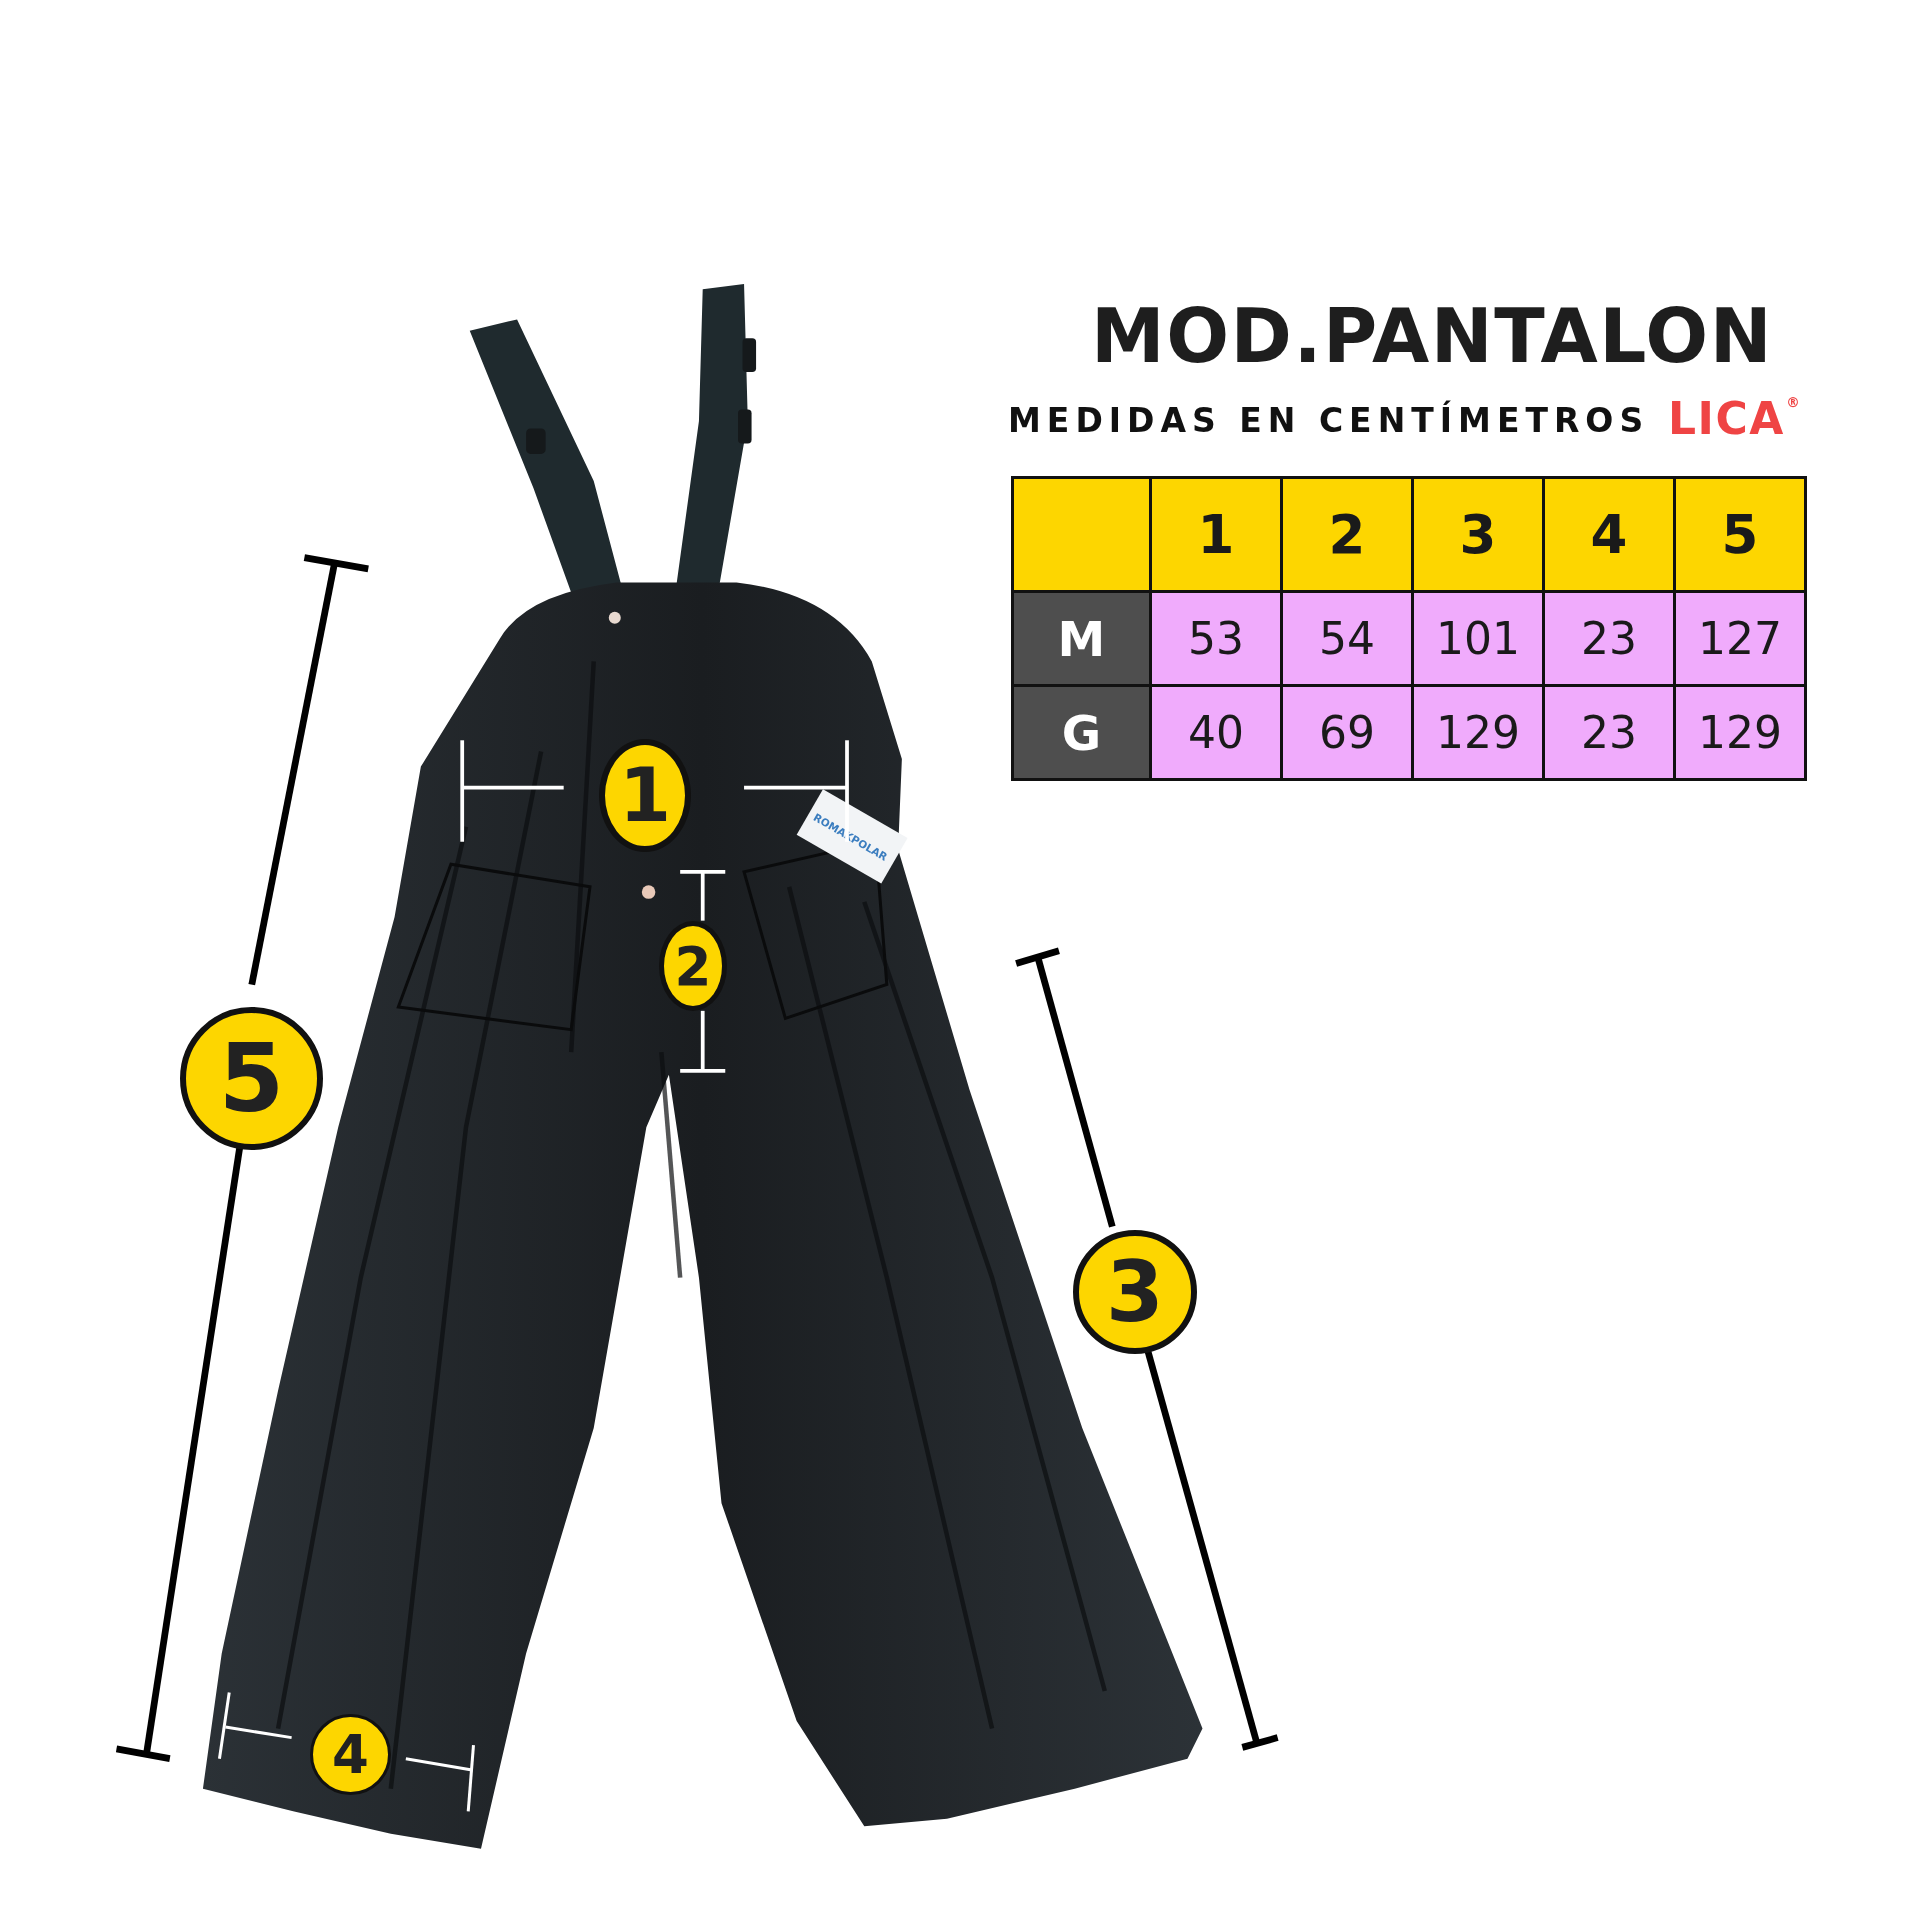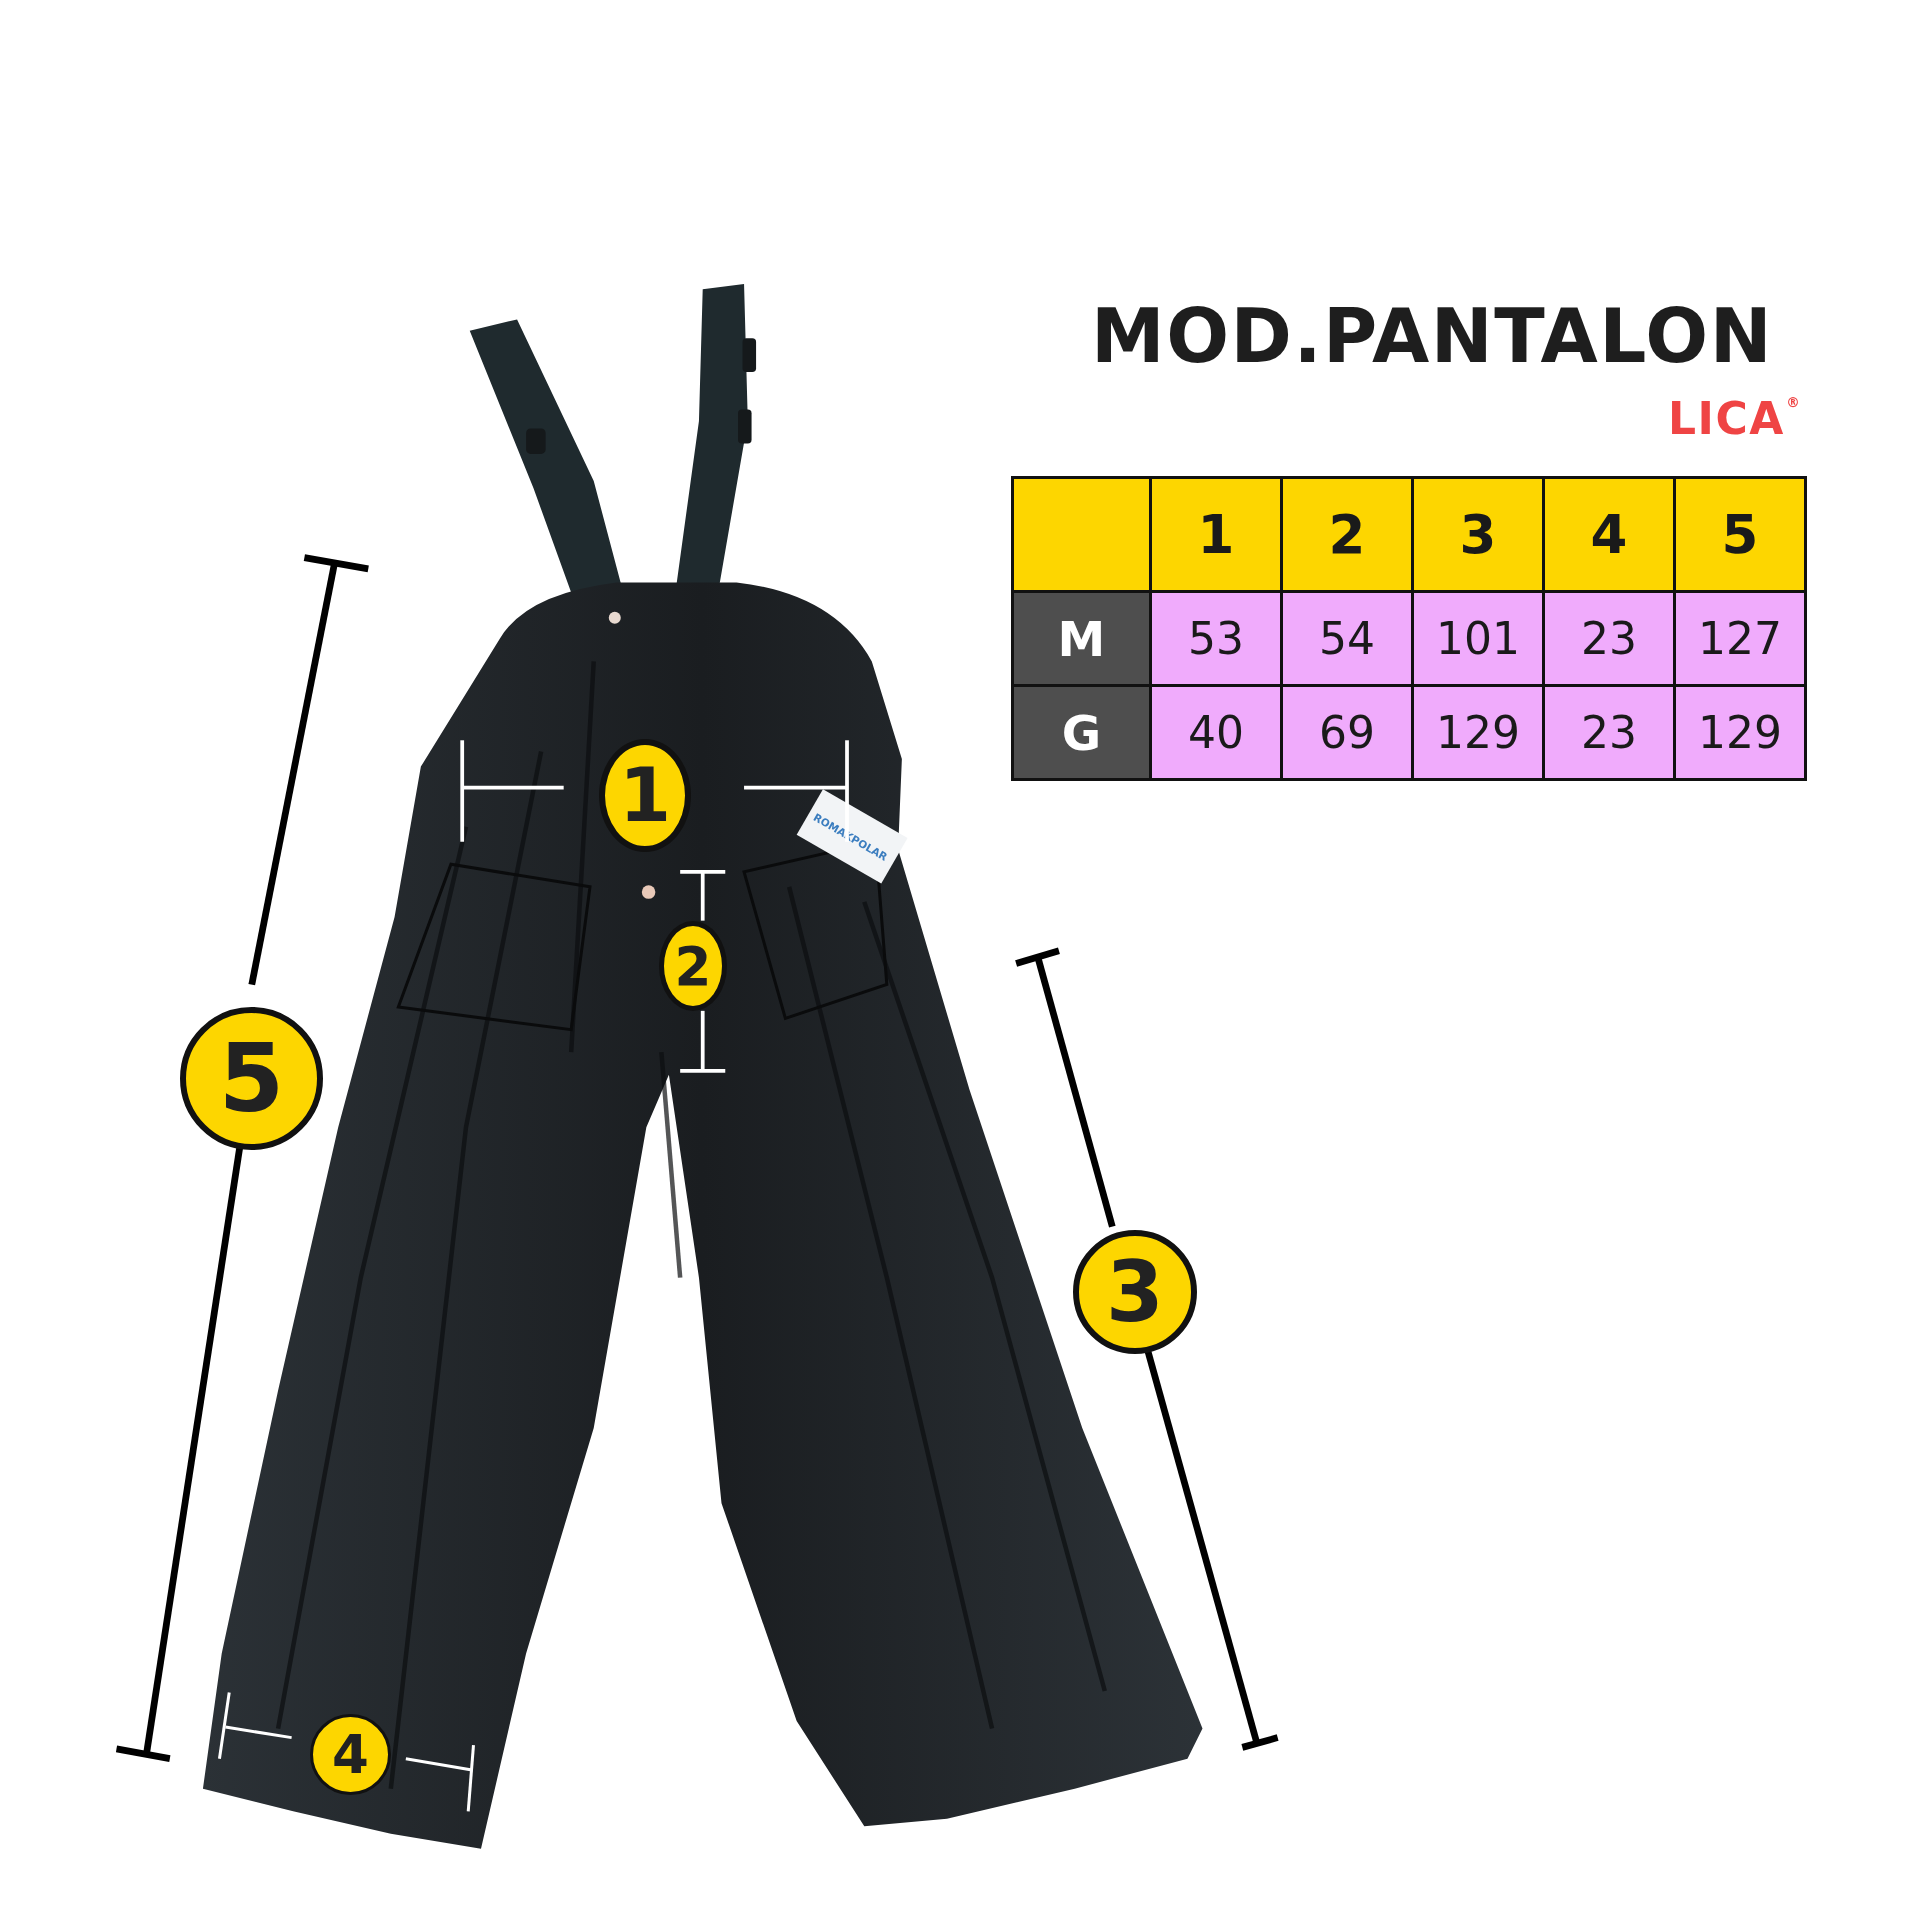--- a/index.html
+++ b/index.html
@@ -99,20 +99,21 @@
     </g>
   </svg>
 
   <div class="badge" style="left:599px; top:739px; width:92px; height:113px; font-size:75px;">1</div>
   <div class="badge" style="left:659px; top:921px; width:68px; height:90px; font-size:53px; border-width:5.3px;">2</div>
   <div class="badge" style="left:1073px; top:1230px; width:124px; height:124px; font-size:83px;">3</div>
   <div class="badge" style="left:310px; top:1714px; width:81px; height:81px; font-size:53px; border-width:3.8px;">4</div>
   <div class="badge" style="left:180px; top:1007px; width:143px; height:143px; font-size:94px;">5</div>
 
   <div class="title">MOD.PANTALON</div>
+  <div class="subtitle">MEDIDAS EN CENTÍMETROS</div>
   <div class="brand"><span>LICA</span><span class="reg">®</span></div>
 
   <table class="size-table">
     <thead>
       <tr>
         <th class="corner"></th>
         <th class="col">1</th>
         <th class="col">2</th>
         <th class="col">3</th>
         <th class="col">4</th>

